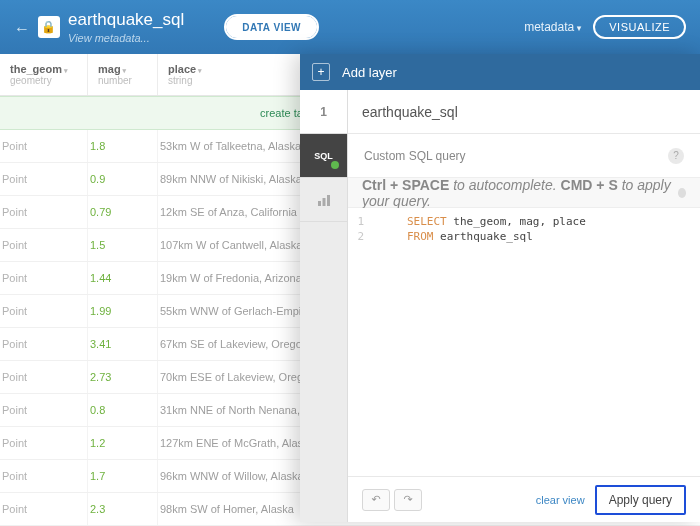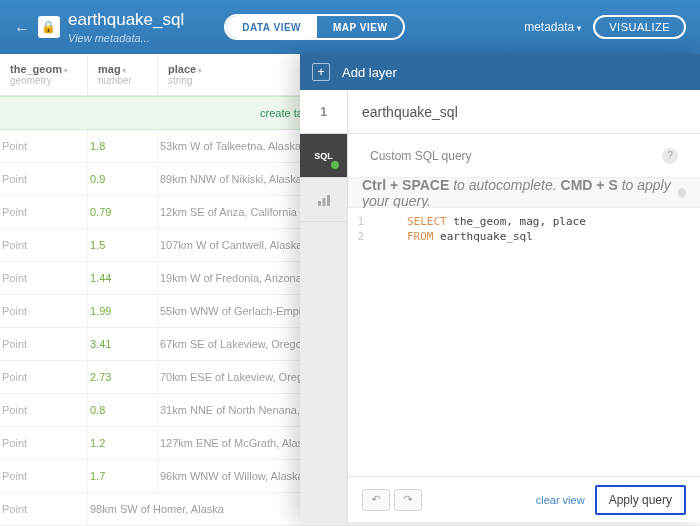--- a/index.html
+++ b/index.html
@@ -165,21 +165,21 @@
   .layer-title {
     height: 44px;
     border-bottom: 1px solid #e8e8e8;
     display: flex; align-items: center;
     padding: 0 14px;
     font-size: 14px; color: #555; font-weight: 500;
   }
   .sql-header {
     height: 44px;
     display: flex; align-items: center; justify-content: space-between;
-    padding: 0 22px;
+    padding: 0 16px;
     color: #888; font-size: 12px;
     border-bottom: 1px solid #eee;
   }
   .sql-help {
     width: 16px; height: 16px; border-radius: 50%;
     background: #e9e9e9; color: #aaa; font-size: 10px;
     display: flex; align-items: center; justify-content: center;
   }
   .sql-hint {
     height: 30px;
@@ -238,21 +238,20 @@
 
 <div class="top-header">
   <span class="back-arrow">←</span>
   <span class="lock-badge">🔒</span>
   <div class="title-block">
     <span class="app-title">earthquake_sql</span>
     <span class="subtitle-link">View metadata...</span>
   </div>
   <div class="view-toggle">
     <span class="active">DATA VIEW</span>
-    <span class="inactive">MAP VIEW</span>
   </div>
   <span class="spacer"></span>
   <span class="options-link">metadata</span>
   <button class="visualize-btn">VISUALIZE</button>
 </div>
 
 <div class="col-headers">
   <div class="col col-geom">
     <span class="name">the_geom</span>
     <span class="type">geometry</span>
@@ -324,20 +323,21 @@
       <div class="cell mag">1.2</div>
       <div class="cell place">127km ENE of McGrath, Alaska</div>
     </div>
     <div class="row">
       <div class="cell geom">Point</div>
       <div class="cell mag">1.7</div>
       <div class="cell place">96km WNW of Willow, Alaska</div>
     </div>
     <div class="row">
       <div class="cell geom">Point</div>
+      <div class="cell mag">2.3</div>
       <div class="cell place">98km SW of Homer, Alaska</div>
     </div>
   </div>
 
 <div class="right-panel">
   <div class="panel-top">
     <span class="plus-box">+</span>
     <span>Add layer</span>
   </div>
   <div class="panel-body">

